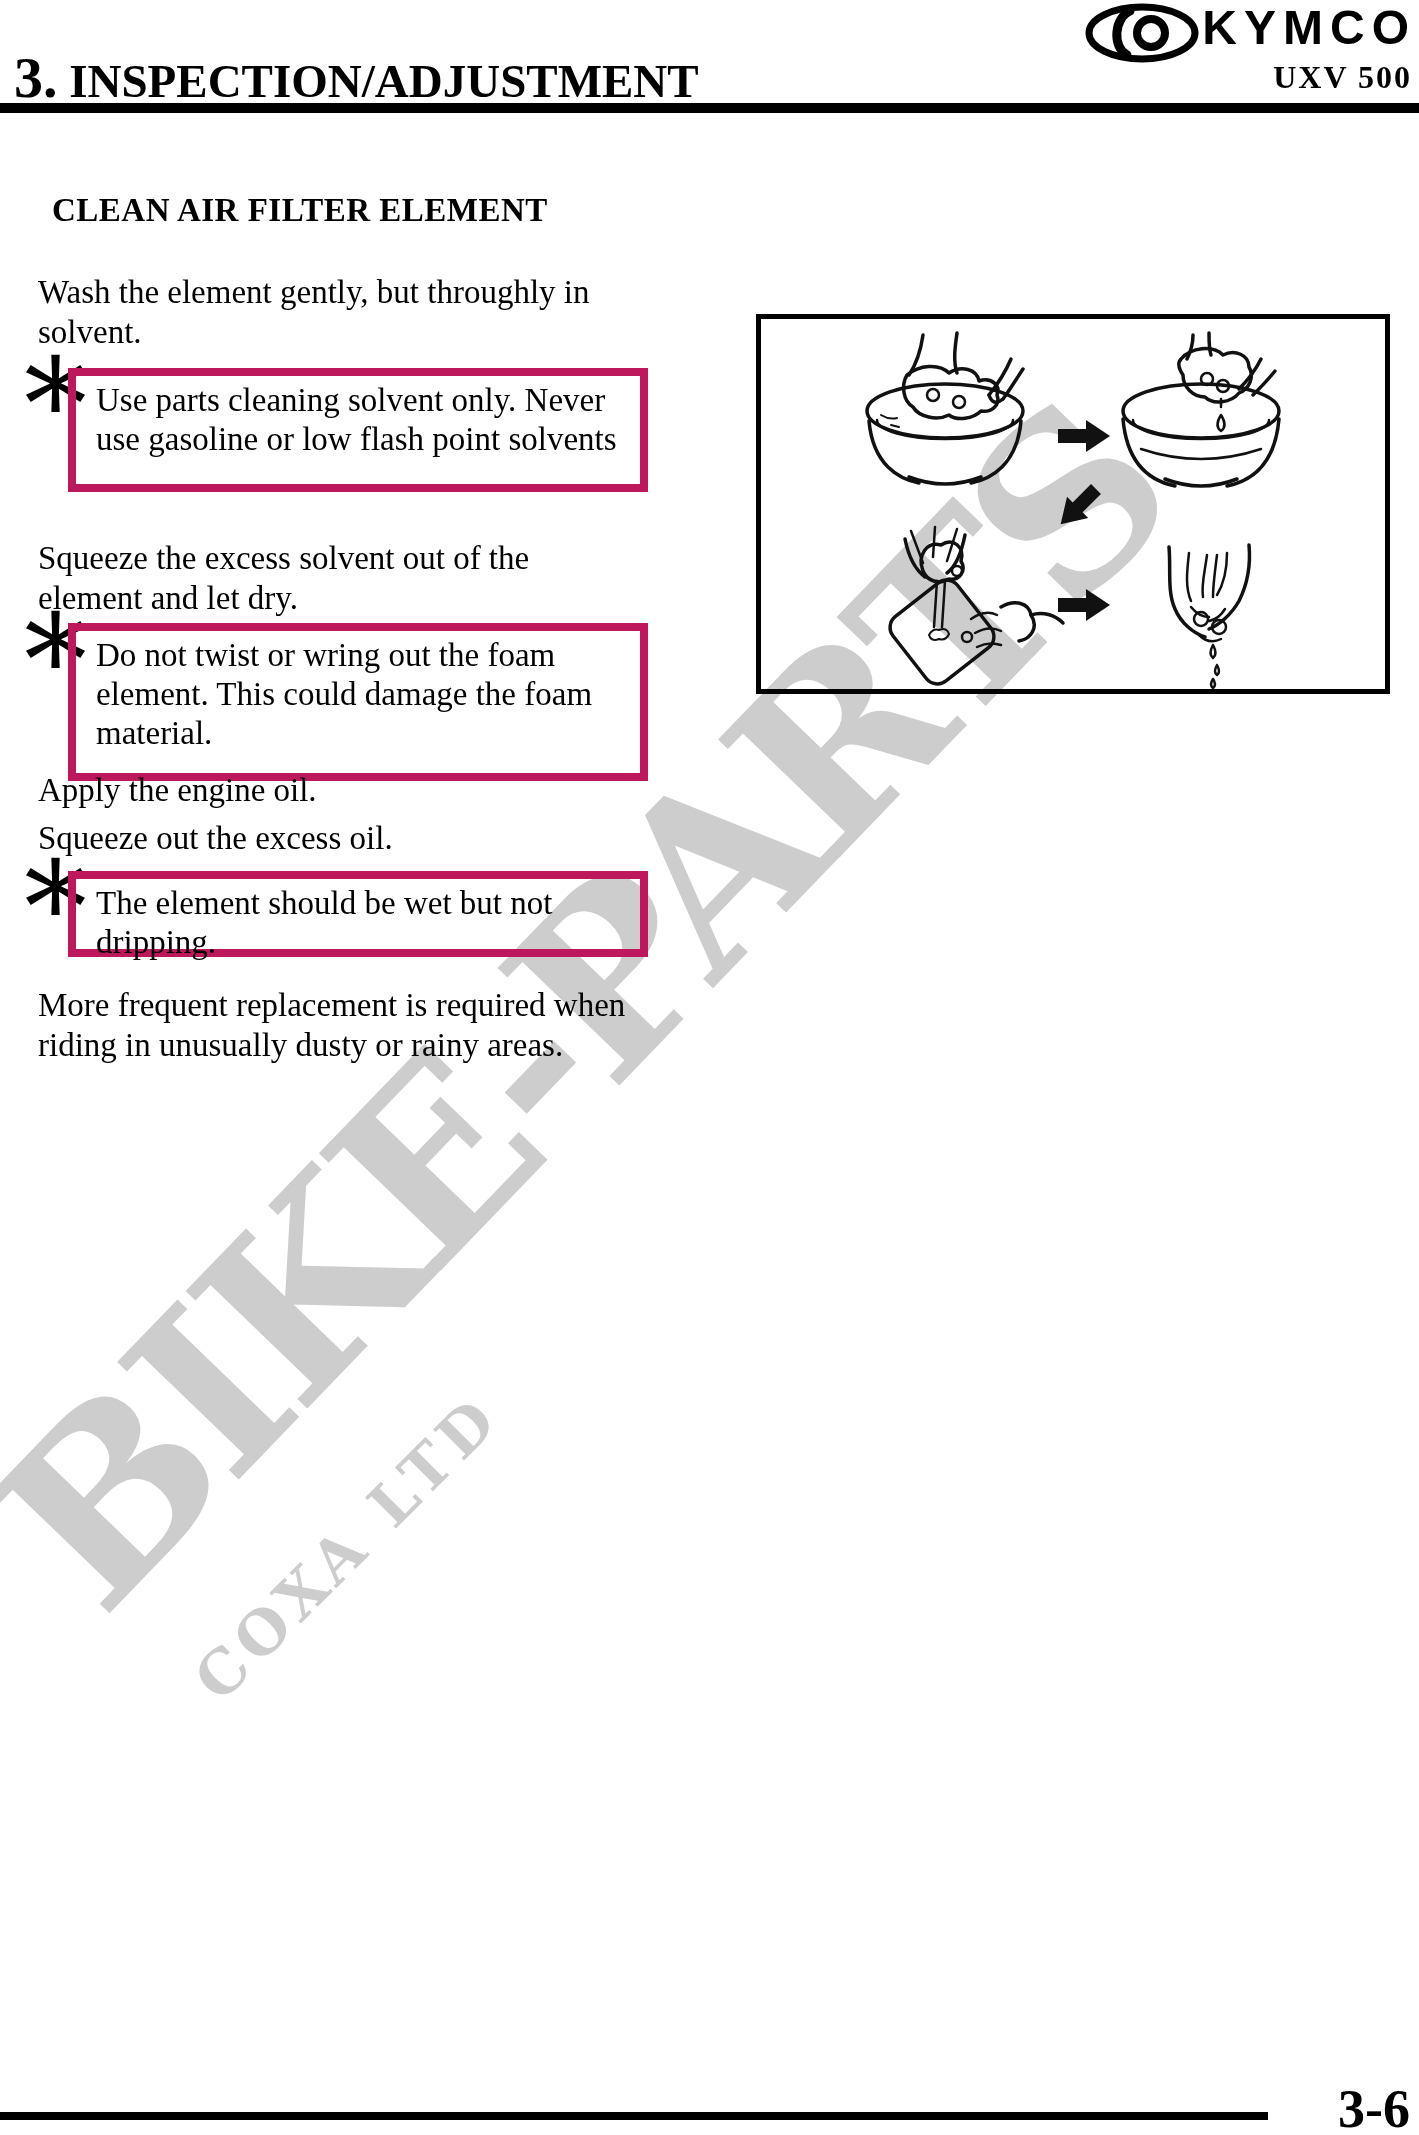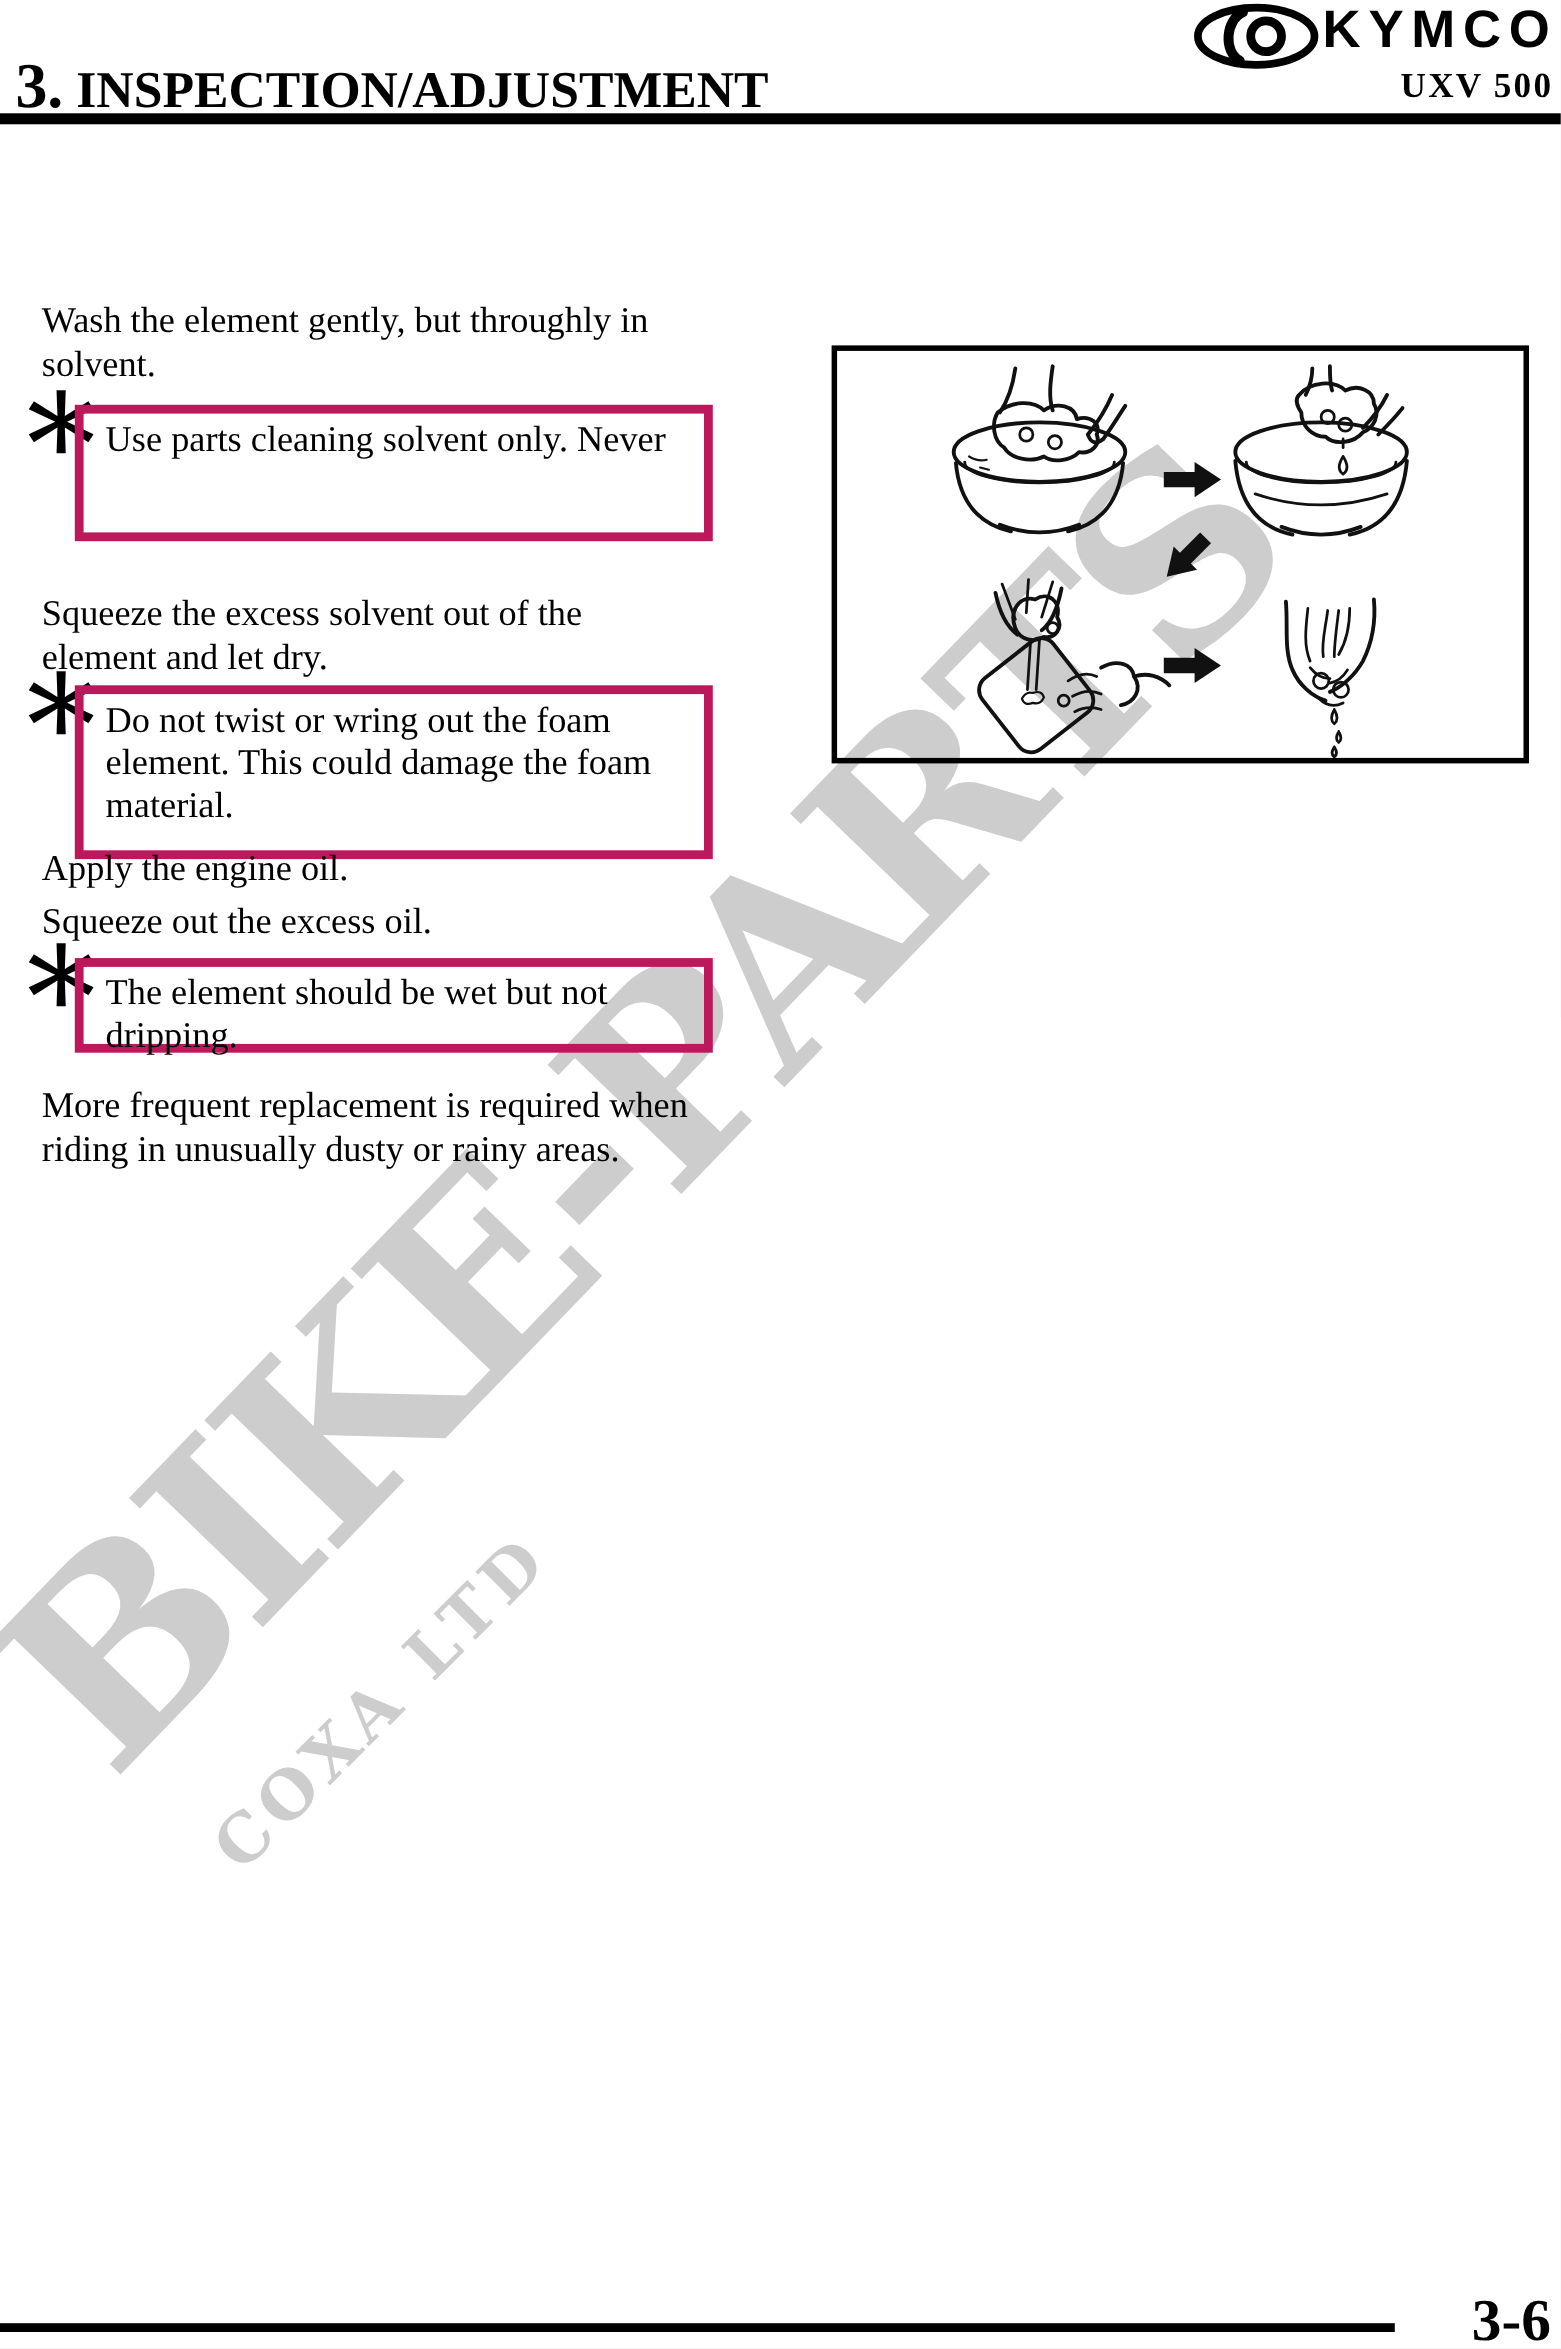--- a/index.html
+++ b/index.html
@@ -52,27 +52,29 @@
 
   <svg class="abs logo-svg" width="116" height="60" viewBox="0 0 116 60">
     <ellipse cx="58" cy="30" rx="53" ry="26" fill="none" stroke="#000" stroke-width="7"></ellipse>
     <circle cx="67" cy="30" r="14" fill="none" stroke="#000" stroke-width="8"></circle>
     <path d="M46,8 C30,15 28,44 43,52" fill="none" stroke="#000" stroke-width="9" stroke-linecap="round"></path>
   </svg>
   <div class="abs brand">KYMCO</div>
   <div class="abs model">UXV 500</div>
   <div class="abs hdr-rule"></div>
 
+  <div class="line sec-title" style="left:52px;top:190px;">CLEAN AIR FILTER ELEMENT</div>
 
   <div class="line" style="left:38px;top:272px;text-align:right;">Wash the element gently, but throughly in</div>
   <div class="line" style="left:38px;top:312px;">solvent.</div>
 
   <div class="note-mark" style="top:342px;">*</div>
   <div class="note-box" style="top:368px;height:124px;">
     <div class="nline">Use parts cleaning solvent only. Never</div>
+    <div class="nline">use gasoline or low flash point solvents</div>
   </div>
 
   <div class="line" style="left:38px;top:538px;">Squeeze the excess solvent out of the</div>
   <div class="line" style="left:38px;top:578px;">element and let dry.</div>
 
   <div class="note-mark" style="top:598px;">*</div>
   <div class="note-box" style="top:623px;height:158px;">
     <div class="nline">Do not twist or wring out the foam</div>
     <div class="nline">element. This could damage the foam</div>
     <div class="nline">material.</div>

